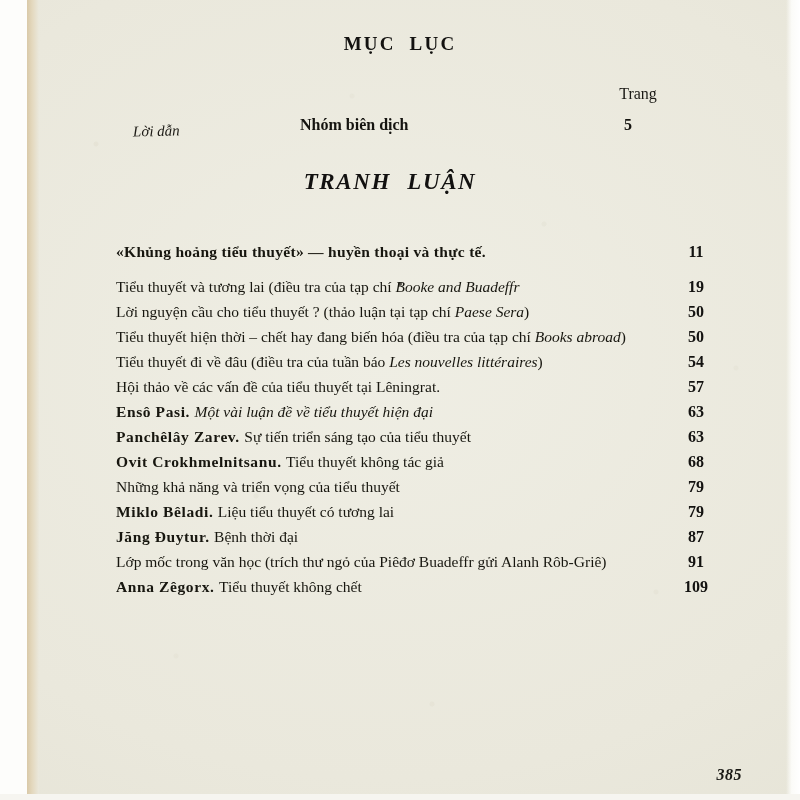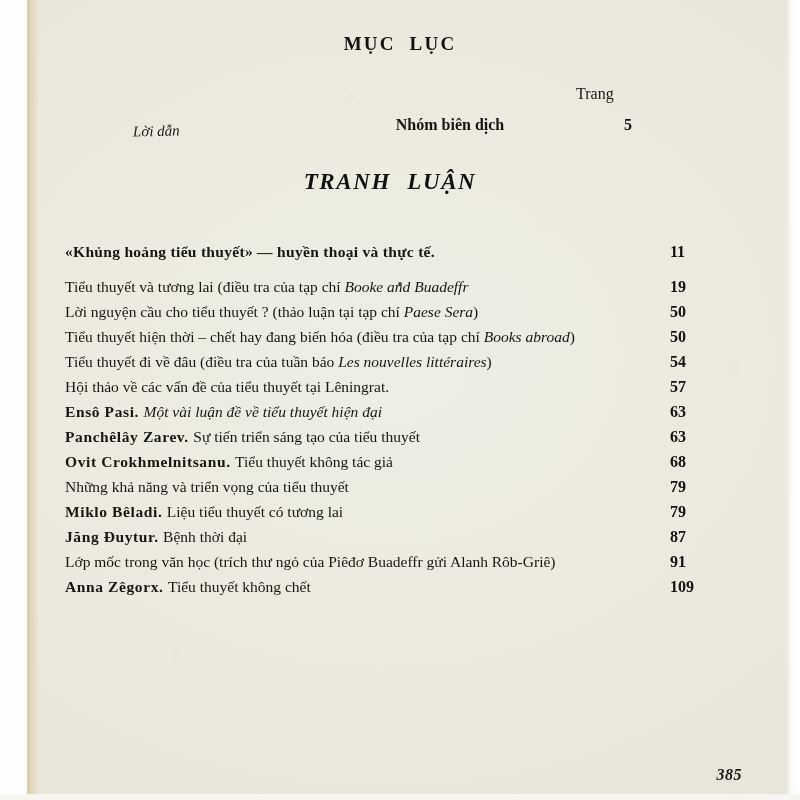--- a/index.html
+++ b/index.html
@@ -87,32 +87,32 @@
     font-size: 19px;
     font-weight: bold;
     letter-spacing: 2.2px;
     word-spacing: 7px;
     color: #131210;
   }
 
   .col-head {
     position: absolute;
     top: 85px;
-    left: 576px;
+    left: 588px;
     width: 100px;
+    text-align: center;
     font-size: 16px;
     color: #1a1915;
   }
 
   .editor-line {
     position: absolute;
     top: 116px;
     left: 300px;
     width: 300px;
-    text-align: center;
     font-size: 16px;
     font-weight: bold;
     color: #151410;
   }
   .editor-page {
     position: absolute;
     top: 116px;
     left: 600px;
     width: 56px;
     text-align: center;
@@ -153,34 +153,34 @@
     left: 0;
     width: 800px;
   }
   .entry {
     position: relative;
     padding: 0 0 0 0;
     margin-bottom: 2px;
   }
   .entry .txt {
     display: block;
-    margin-left: 65px;
+    margin-left: 116px;
     margin-right: 145px;
     font-size: 15.5px;
     line-height: 23px;
     text-align: justify;
     text-justify: inter-word;
     color: #17160f;
   }
   .entry .pg {
     position: absolute;
     right: 78px;
     bottom: 0;
     width: 52px;
-    text-align: left;
+    text-align: center;
     font-size: 16px;
     font-weight: bold;
     line-height: 23px;
     color: #131210;
   }
   .entry.gap-after { margin-bottom: 12px; }
   .entry.gap-before { margin-top: 11px; }
 
   .au { font-weight: bold; letter-spacing: .6px; }
   .it { font-style: italic; }

